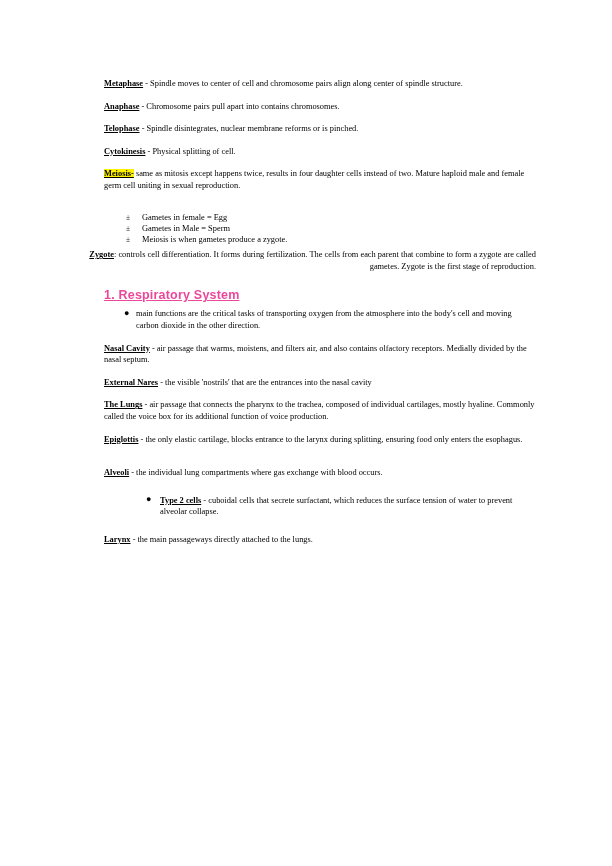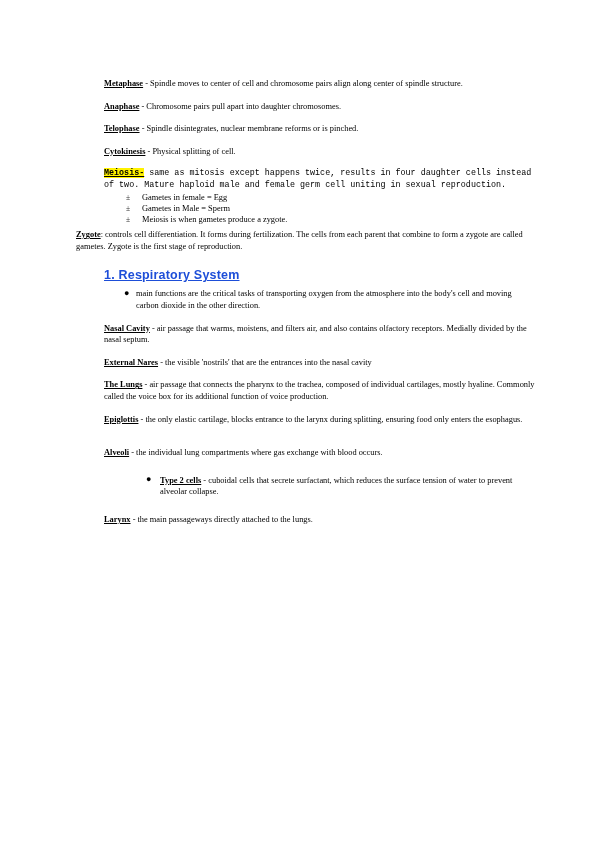--- a/index.html
+++ b/index.html
@@ -41,24 +41,25 @@
     font-weight: bold;
     text-decoration: underline;
   }
   .term-hl {
     font-weight: bold;
     text-decoration: underline;
     background: #fff200;
   }
   .zygote-wrap {
     padding-left: 0;
+    text-align: right;
   }
   h2.heading {
     font-family: "Liberation Sans", sans-serif;
-    color: #1d4ed8;
+    color: #ec4899;
     font-size: 12.5px;
     font-weight: bold;
     text-decoration: underline;
     margin: 16px 0 6px 28px;
     letter-spacing: 0.2px;
   }
   ul.bullets {
     margin: 0 0 11px 0;
     padding-left: 0;
     list-style: none;
@@ -104,27 +105,27 @@
   }
 </style>
 </head>
 <body>
 
 <div class="page">
   <div class="content">
 
     <p class="para indent"><span class="term">Metaphase</span><span> - Spindle moves to center of cell and chromosome pairs align along center of spindle structure.</span></p>
 
-    <p class="para indent"><span class="term">Anaphase</span><span> - Chromosome pairs pull apart into daughter chromosomes.</span></p>
+    <p class="para indent"><span class="term">Anaphase</span><span> - Chromosome pairs pull apart into contains chromosomes.</span></p>
 
     <p class="para indent"><span class="term">Telophase</span><span> - Spindle disintegrates, nuclear membrane reforms or is pinched.</span></p>
 
     <p class="para indent"><span class="term">Cytokinesis</span><span> - Physical splitting of cell.</span></p>
 
-    <p class="para indent" style="margin-bottom:0;font-family:Liberation Mono, monospace;"><span class="term-hl">Meiosis-</span><span> same as mitosis except happens twice, results in four daughter cells instead of two. Mature haploid male and female germ cell uniting in sexual reproduction.</span></p>
+    <p class="para indent" style="margin-bottom:20px;"><span class="term-hl">Meiosis-</span><span> same as mitosis except happens twice, results in four daughter cells instead of two. Mature haploid male and female germ cell uniting in sexual reproduction.</span></p>
 
     <ul class="sub-list">
       <li><span class="marker">±</span><span>Gametes in female = Egg</span></li>
       <li><span class="marker">±</span><span>Gametes in Male = Sperm</span></li>
       <li><span class="marker">±</span><span>Meiosis is when gametes produce a zygote.</span></li>
     </ul>
 
     <p class="para zygote-wrap"><span class="term">Zygote</span><span>: controls cell differentiation. It forms during fertilization. The cells from each parent that combine to form a zygote are called gametes. Zygote is the first stage of reproduction.</span></p>
 
     <h2 class="heading">1. Respiratory System</h2>

